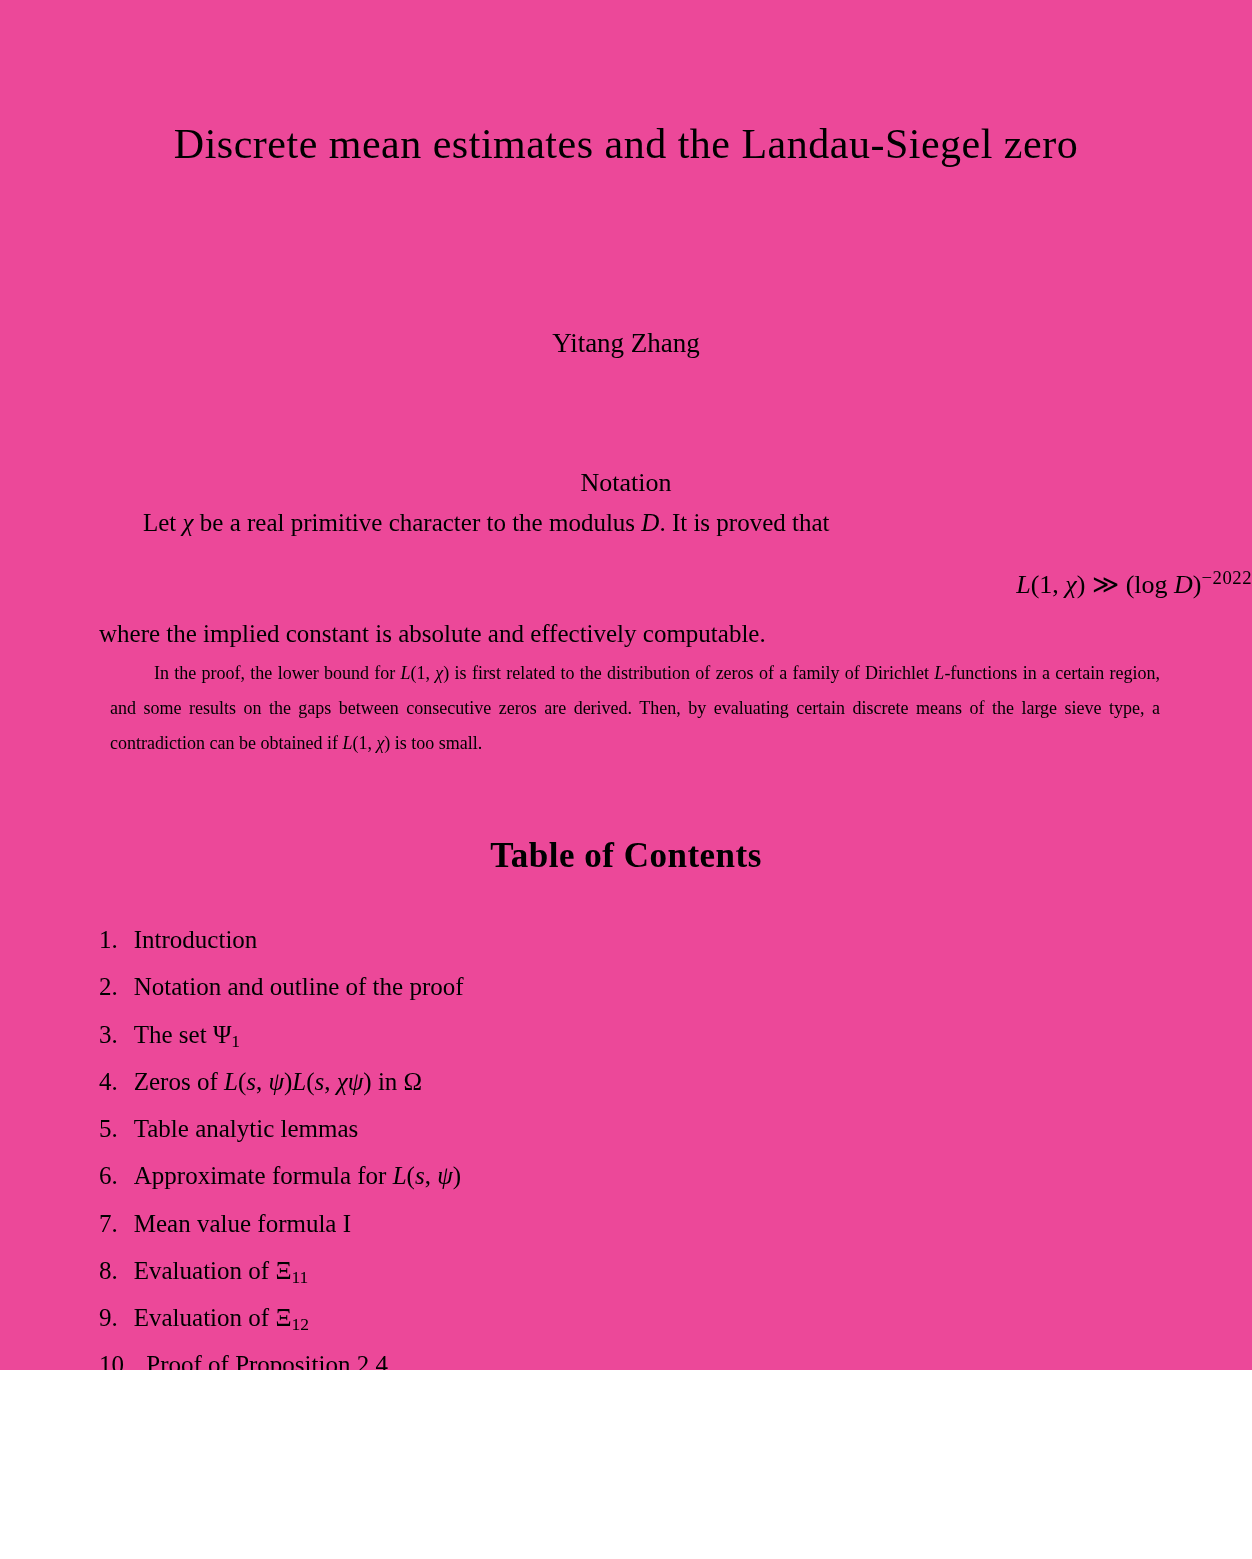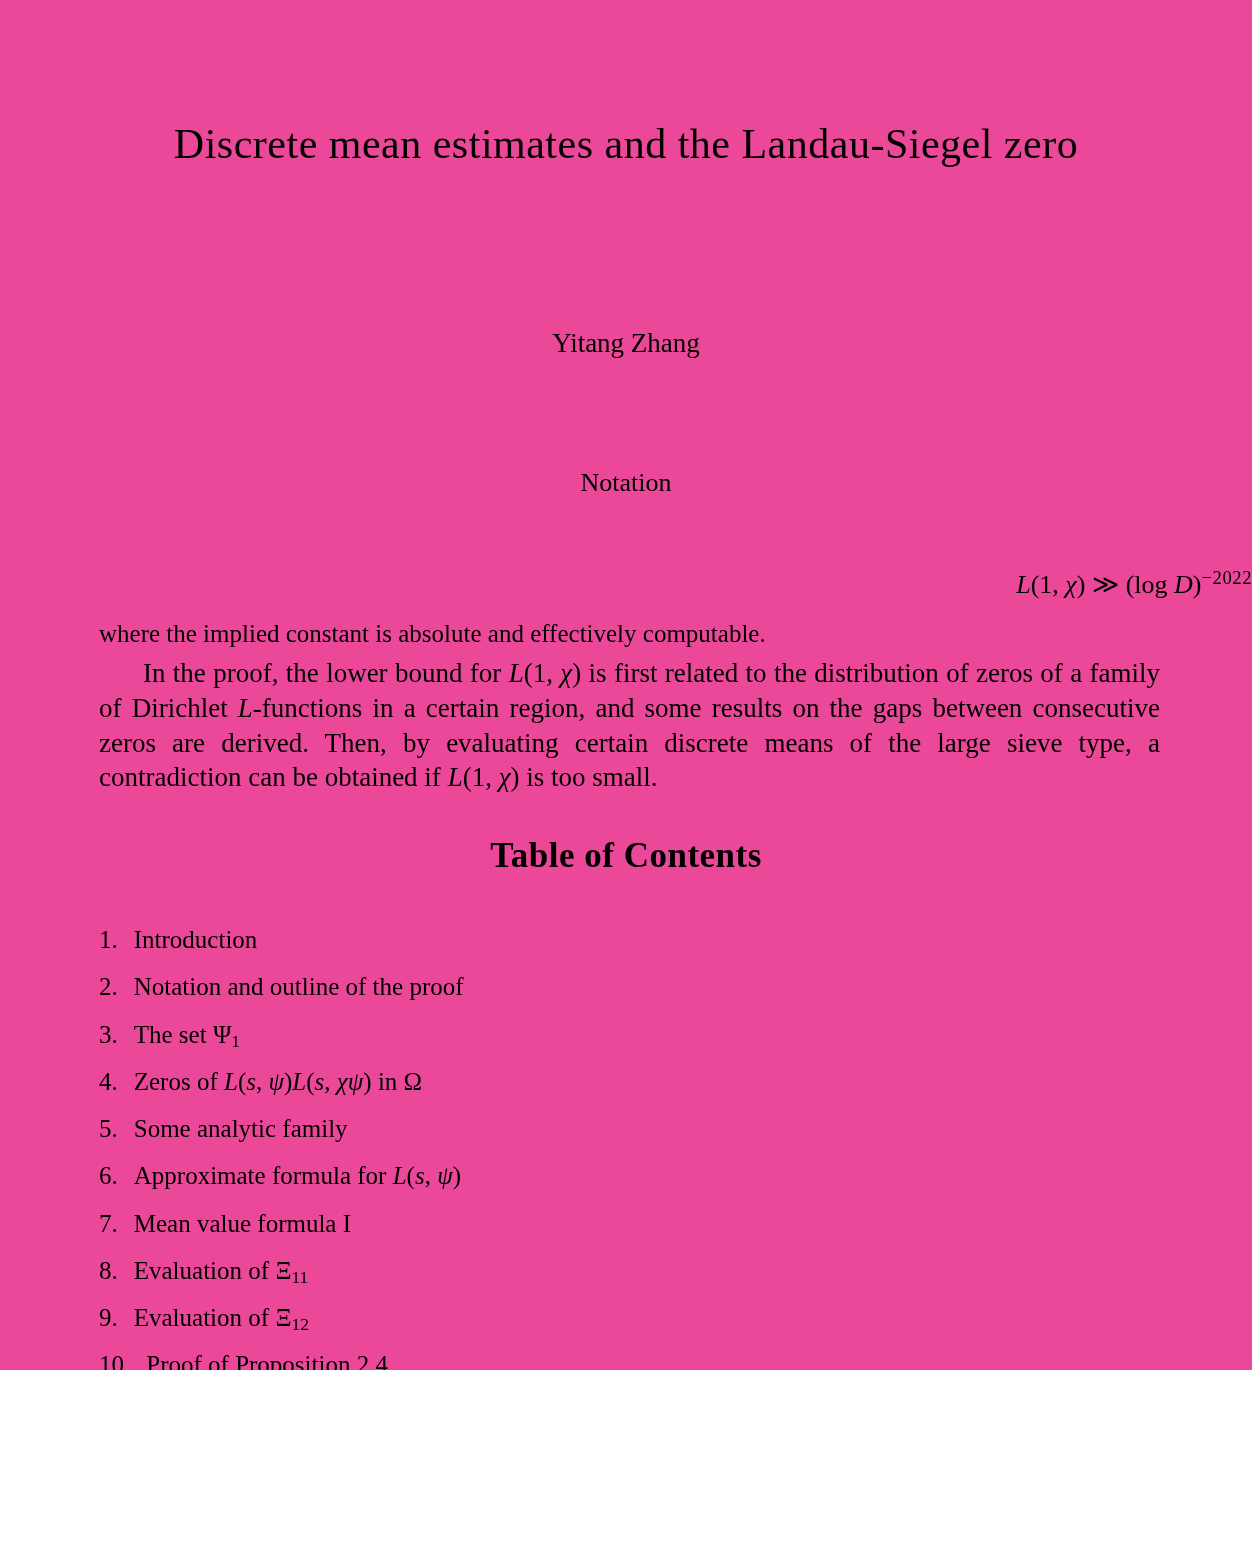--- a/index.html
+++ b/index.html
@@ -50,23 +50,23 @@
   }
   .abstract-note {
     top: 617px;
     left: 99px;
     right: 92px;
     font-size: 25px;
     line-height: 34px;
   }
   .abstract-paragraph {
     top: 656px;
-    left: 99px;
+    left: 110px;
     right: 92px;
-    font-size: 27px;
+    font-size: 18px;
     line-height: 34.8px;
     text-align: justify;
     text-indent: 44px;
   }
   .toc-heading {
     top: 836px;
     font-size: 35px;
     font-weight: 700;
     letter-spacing: 0.5px;
   }
@@ -100,20 +100,21 @@
 <body>
 
 <div class="page">
 
   <div class="abs center title">Discrete mean estimates and the Landau-Siegel zero</div>
 
   <div class="abs center author">Yitang Zhang</div>
 
   <div class="abs center abstract-heading">Notation</div>
 
+  <div class="abs abstract-intro"><span>Let </span><span class="run-i">χ</span><span> be a real primitive character to the modulus </span><span class="run-i">D</span><span>. It is proved that</span></div>
 
   <div class="abs center formula"><span class="run-i">L</span><span>(1, </span><span class="run-i">χ</span><span>) </span><span>≫</span><span> (log </span><span class="run-i">D</span><span>)</span><span class="run-sup">−2022</span></div>
 
   <div class="abs abstract-note"><span>where the implied constant is absolute and effectively computable.</span></div>
 
   <div class="abs abstract-paragraph"><span>In the proof, the lower bound for </span><span class="run-i">L</span><span>(1, </span><span class="run-i">χ</span><span>) is first related to the distribution of zeros of a family of Dirichlet </span><span class="run-i">L</span><span>-functions in a certain region, and some results on the gaps between consecutive zeros are derived.  Then, by evaluating certain discrete means of the large sieve type, a contradiction can be obtained if </span><span class="run-i">L</span><span>(1, </span><span class="run-i">χ</span><span>) is too small.</span></div>
 
   <div class="abs center toc-heading">Table of Contents</div>
 
   <div class="abs toc-list">
@@ -129,21 +130,21 @@
       <div class="toc-item">
         <span class="toc-num">3.</span>
         <span class="toc-label"><span>The set Ψ</span><span class="run-sub">1</span></span>
       </div>
       <div class="toc-item">
         <span class="toc-num">4.</span>
         <span class="toc-label"><span>Zeros of </span><span class="run-i">L</span><span>(</span><span class="run-i">s</span><span>, </span><span class="run-i">ψ</span><span>)</span><span class="run-i">L</span><span>(</span><span class="run-i">s</span><span>, </span><span class="run-i">χψ</span><span>)</span><span> in Ω</span></span>
       </div>
       <div class="toc-item">
         <span class="toc-num">5.</span>
-        <span class="toc-label"><span>Some analytic family</span></span>
+        <span class="toc-label"><span>Table analytic lemmas</span></span>
       </div>
       <div class="toc-item">
         <span class="toc-num">6.</span>
         <span class="toc-label"><span>Approximate formula for </span><span class="run-i">L</span><span>(</span><span class="run-i">s</span><span>, </span><span class="run-i">ψ</span><span>)</span></span>
       </div>
       <div class="toc-item">
         <span class="toc-num">7.</span>
         <span class="toc-label"><span>Mean value formula I</span></span>
       </div>
       <div class="toc-item">

